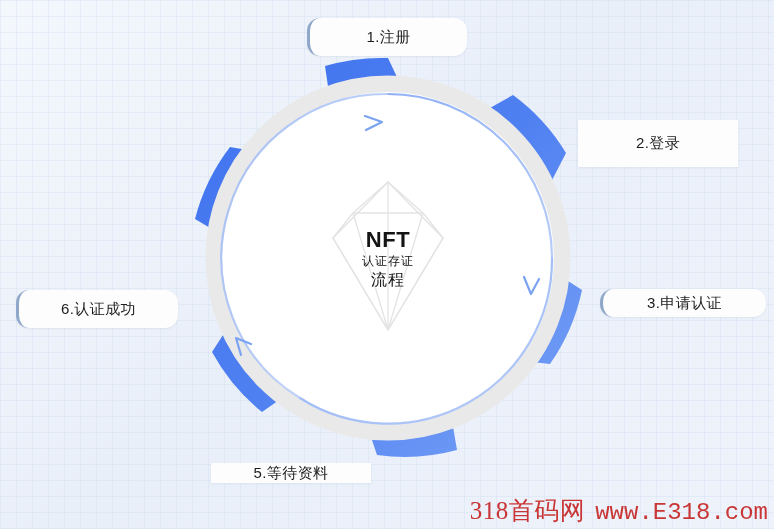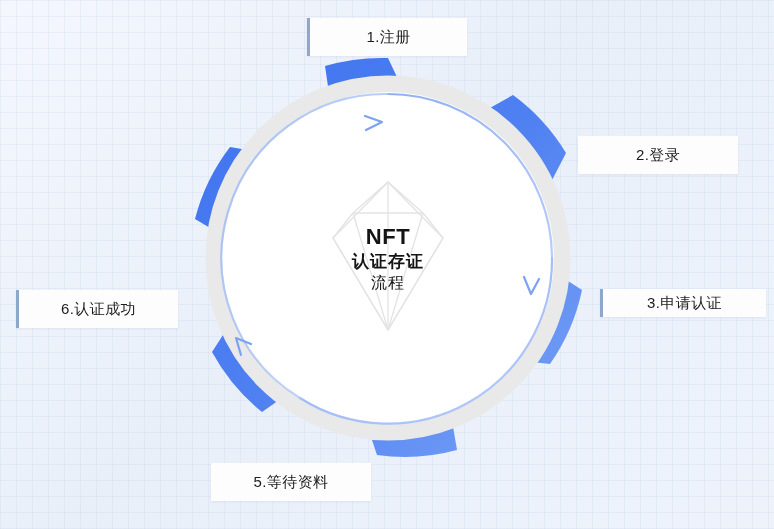--- a/index.html
+++ b/index.html
@@ -46,22 +46,22 @@
     color: #141414;
     line-height: 1.28;
     white-space: nowrap;
   }
   .center-label .l1 {
     font-size: 22px;
     font-weight: bold;
     letter-spacing: 0.5px;
   }
   .center-label .l2 {
-    font-size: 17px;
-    font-weight: bold;
+    font-size: 12px;
+    font-weight: normal;
     letter-spacing: 1px;
     text-align: center;
   }
   .center-label .l3 {
     font-size: 16px;
     font-weight: normal;
     letter-spacing: 1px;
   }
 
   
@@ -72,27 +72,28 @@
     display: flex;
     align-items: center;
     justify-content: center;
     font-size: 15px;
     color: #1c1c1c;
     letter-spacing: 0.4px;
     box-shadow: 0 1px 2px rgba(90,110,150,0.10);
   }
   .step-box.accent-left {
     border-left: 3px solid #8fa7c8;
+    border-radius: 13px;
   }
 
   .sb1 { left: 307px; top: 18px;  width: 160px; height: 38px; }
-  .sb2 { left: 578px; top: 136px; width: 160px; height: 38px; text-align: center; }
+  .sb2 { left: 578px; top: 120px; width: 160px; height: 47px; text-align: center; }
   .sb3 { left: 600px; top: 289px; width: 166px; height: 28px; }
   .sb4 { left: 437px; top: 461px; width: 160px; height: 38px; }
-  .sb5 { left: 211px; top: 463px; width: 160px; height: 38px; }
+  .sb5 { left: 211px; top: 463px; width: 160px; height: 20px; }
   .sb6 { left: 16px;  top: 290px; width: 162px; height: 38px; justify-content: center; }
   .sb7 { left: 40px;  top: 123px; width: 167px; height: 38px; }
 
   
   .watermark {
     position: absolute;
     right: 6px;
     bottom: 2px;
     display: flex;
     align-items: baseline;
@@ -209,14 +210,18 @@
 
   <div class="step-box sb5">
     <span>5.等待资料</span>
   </div>
 
   <div class="step-box accent-left sb6">
     <span>6.认证成功</span>
   </div>
 
 
+  <div class="watermark">
+    <span class="wm-brand">318首码网</span>
+    <span class="wm-url">www.E318.com</span>
+  </div>
 
 </div>
 
 </body></html>

